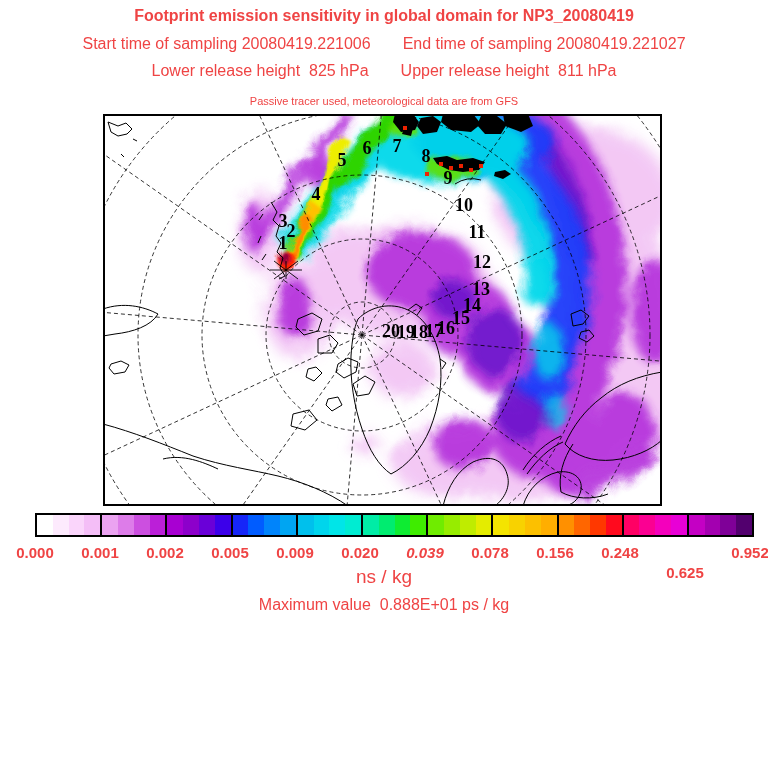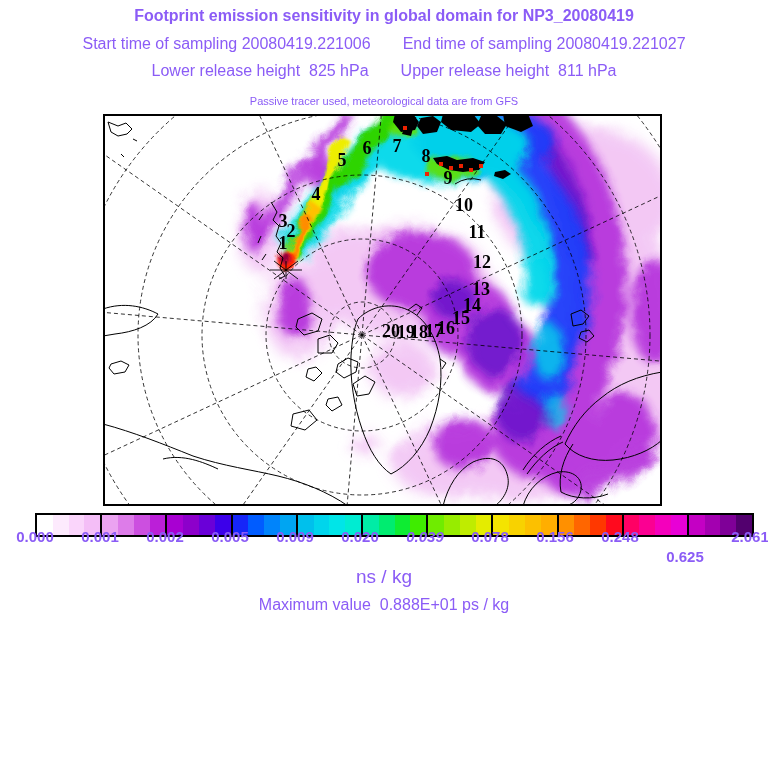--- a/index.html
+++ b/index.html
@@ -1,32 +1,32 @@
 <!DOCTYPE html>
 <html><head>
 <meta charset="utf-8">
 <style>
   html,body{margin:0;padding:0;background:#fff;}
   .page{position:relative;width:768px;height:768px;background:#ffffff;overflow:hidden;
-        font-family:"Liberation Sans",sans-serif;color:#8b5cf6;}
+        font-family:"Liberation Sans",sans-serif;color:#ef4444;}
   .hdr{position:absolute;left:0;width:768px;text-align:center;white-space:pre;}
   #h1{top:7px;font-size:16px;font-weight:bold;}
   #h2{top:35px;font-size:16px;}
   #h3{top:62px;font-size:16px;}
   #h4{top:95px;font-size:11px;}
   .gapR{margin-left:32px;}
   #map-wrap{position:absolute;left:103px;top:114px;width:559px;height:392px;}
   svg text.traj{font-family:"Liberation Serif",serif;font-weight:bold;font-size:18px;
                 text-anchor:middle;dominant-baseline:central;fill:#000;}
   #colorbar-frame{position:absolute;left:35px;top:513px;width:715px;height:20px;
                   border:2px solid #000;display:flex;background:#fff;}
   .cb-seg{flex:1;display:flex;border-left:2px solid #000;}
   .cb-seg:first-child{border-left:none;}
   .cb-cell{flex:1;}
-  #colorbar-labels{position:absolute;left:0;top:528px;width:612px;height:18px;}
+  #colorbar-labels{position:absolute;left:0;top:544px;width:612px;height:18px;}
   .cb-label{position:absolute;transform:translateX(-50%);font-size:15px;font-weight:bold;white-space:pre;}
   #units{position:absolute;left:0;top:566px;width:768px;text-align:center;font-size:19px;white-space:pre;}
   #maxline{position:absolute;left:0;top:596px;width:768px;text-align:center;font-size:16px;white-space:pre;}
 </style>
 </head>
 <body>
 
 <div class="page">
 
   <div class="hdr" id="h1">Footprint emission sensitivity in global domain for NP3_20080419</div>
@@ -298,18 +298,18 @@
       <span class="cb-label" style="left: 100px;">0.001</span>
       <span class="cb-label" style="left: 165px;">0.002</span>
       <span class="cb-label" style="left: 230px;">0.005</span>
       <span class="cb-label" style="left: 295px;">0.009</span>
       <span class="cb-label" style="left: 360px;">0.020</span>
       <span class="cb-label" style="left: 425px; font-style: italic;">0.039</span>
       <span class="cb-label" style="left: 490px;">0.078</span>
       <span class="cb-label" style="left: 555px;">0.156</span>
       <span class="cb-label" style="left: 620px;">0.248</span>
       <span class="cb-label" style="left: 685px; margin-top: 20px;">0.625</span>
-      <span class="cb-label" style="left: 750px;">2.061</span>
+      <span class="cb-label" style="left: 750px;">0.952</span>
     </div>
   <div id="units">ns / kg</div>
   <div id="maxline">Maximum value  0.888E+01 ps / kg</div>
 
 </div>
 
 </body></html>

